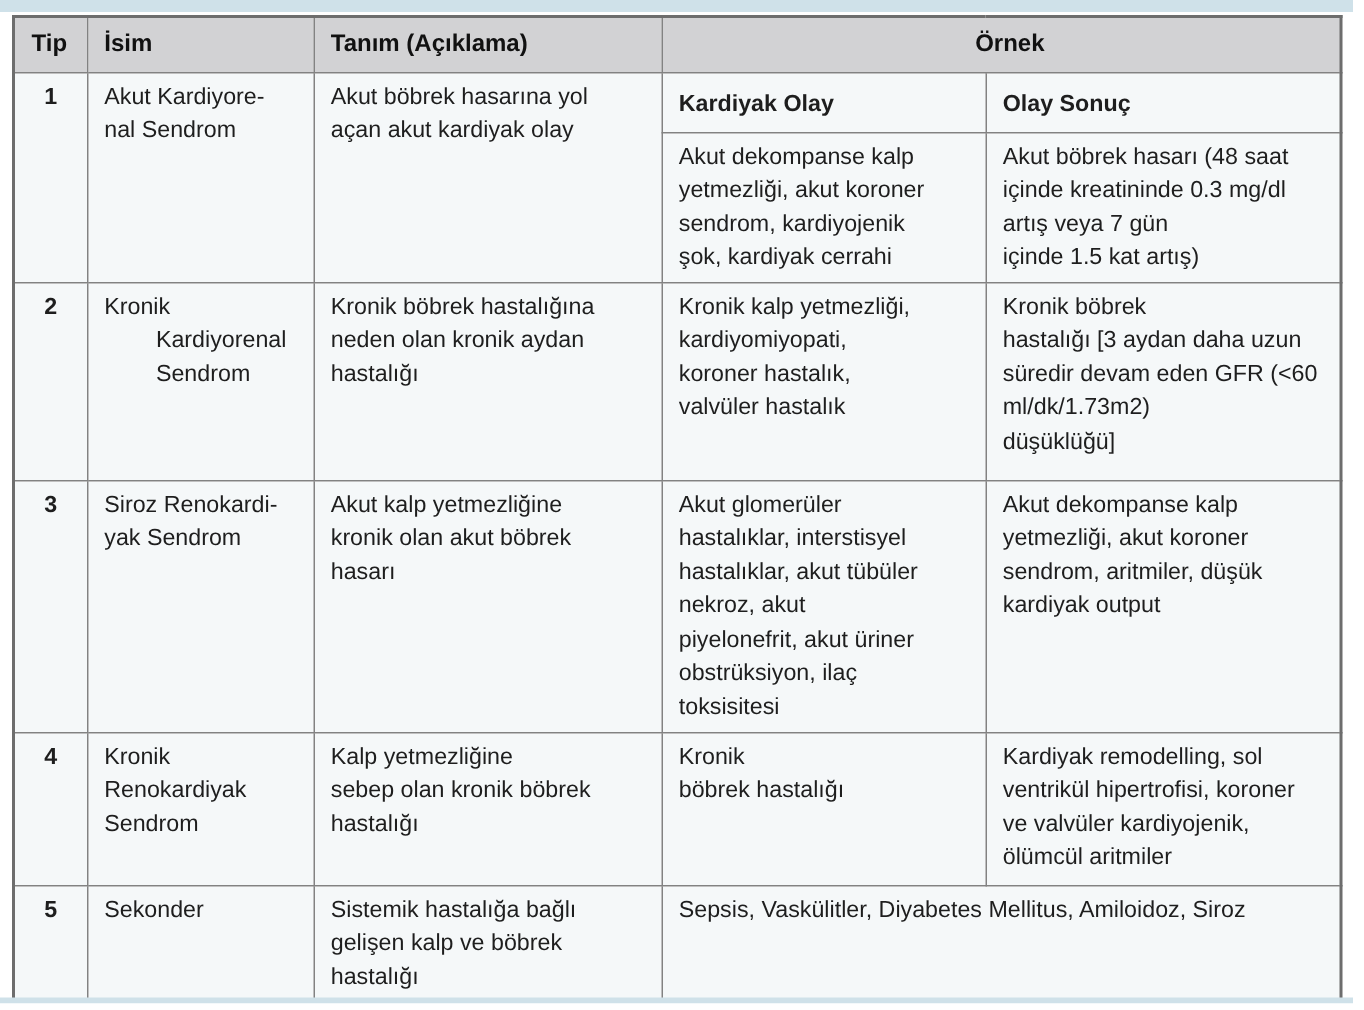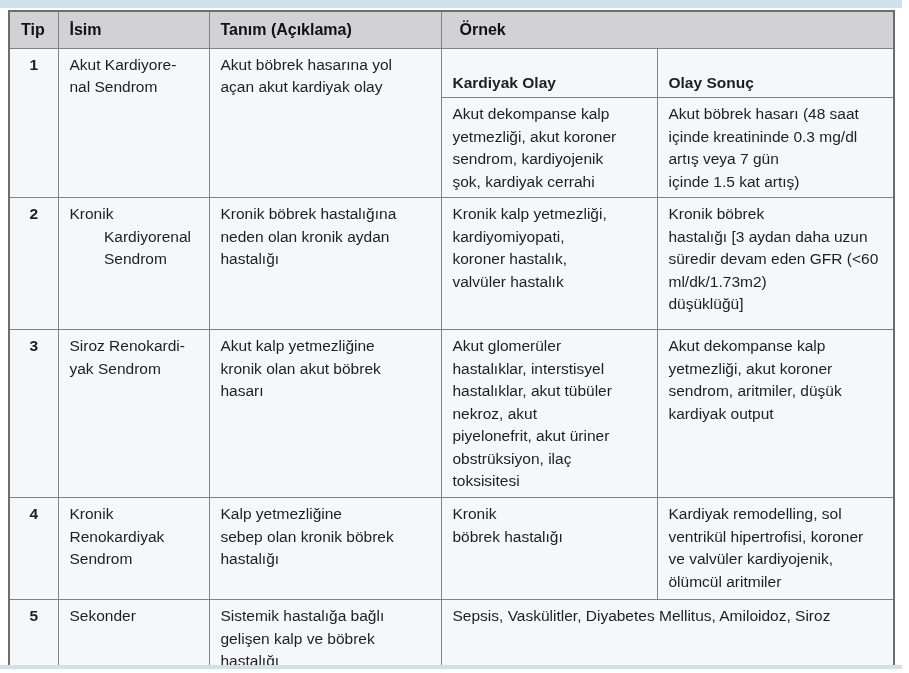--- a/index.html
+++ b/index.html
@@ -41,40 +41,40 @@
   }
   .crs-table th {
     background: #d2d2d4;
     color: #111111;
     font-size: 16px;
     font-weight: bold;
     text-align: left;
     padding: 9px 6px 8px 11px;
   }
   .crs-table th.th-center {
-    text-align: left;
+    text-align: center;
     padding-left: 18px;
   }
   .crs-table td {
     background: #f5f8f9;
     color: #1e1e1e;
     font-size: 15.5px;
     line-height: 22.5px;
     padding: 5px 8px 3px 11px;
     white-space: pre-wrap;
   }
   .crs-table td.tip {
     font-weight: bold;
     text-align: center;
     padding-left: 0;
     padding-right: 0;
   }
   .crs-table td.subhead {
     font-weight: bold;
-    padding-top: 23px;
+    padding-top: 10px;
   }
   tr.h-header   { height: 37px; }
   tr.h-sub      { height: 40px; }
   tr.h-r1b      { height: 100px; }
   tr.h-r2       { height: 132px; }
   tr.h-r3       { height: 168px; }
   tr.h-r4       { height: 102px; }
   tr.h-r5       { height: 69px; }
 </style>
 </head>

